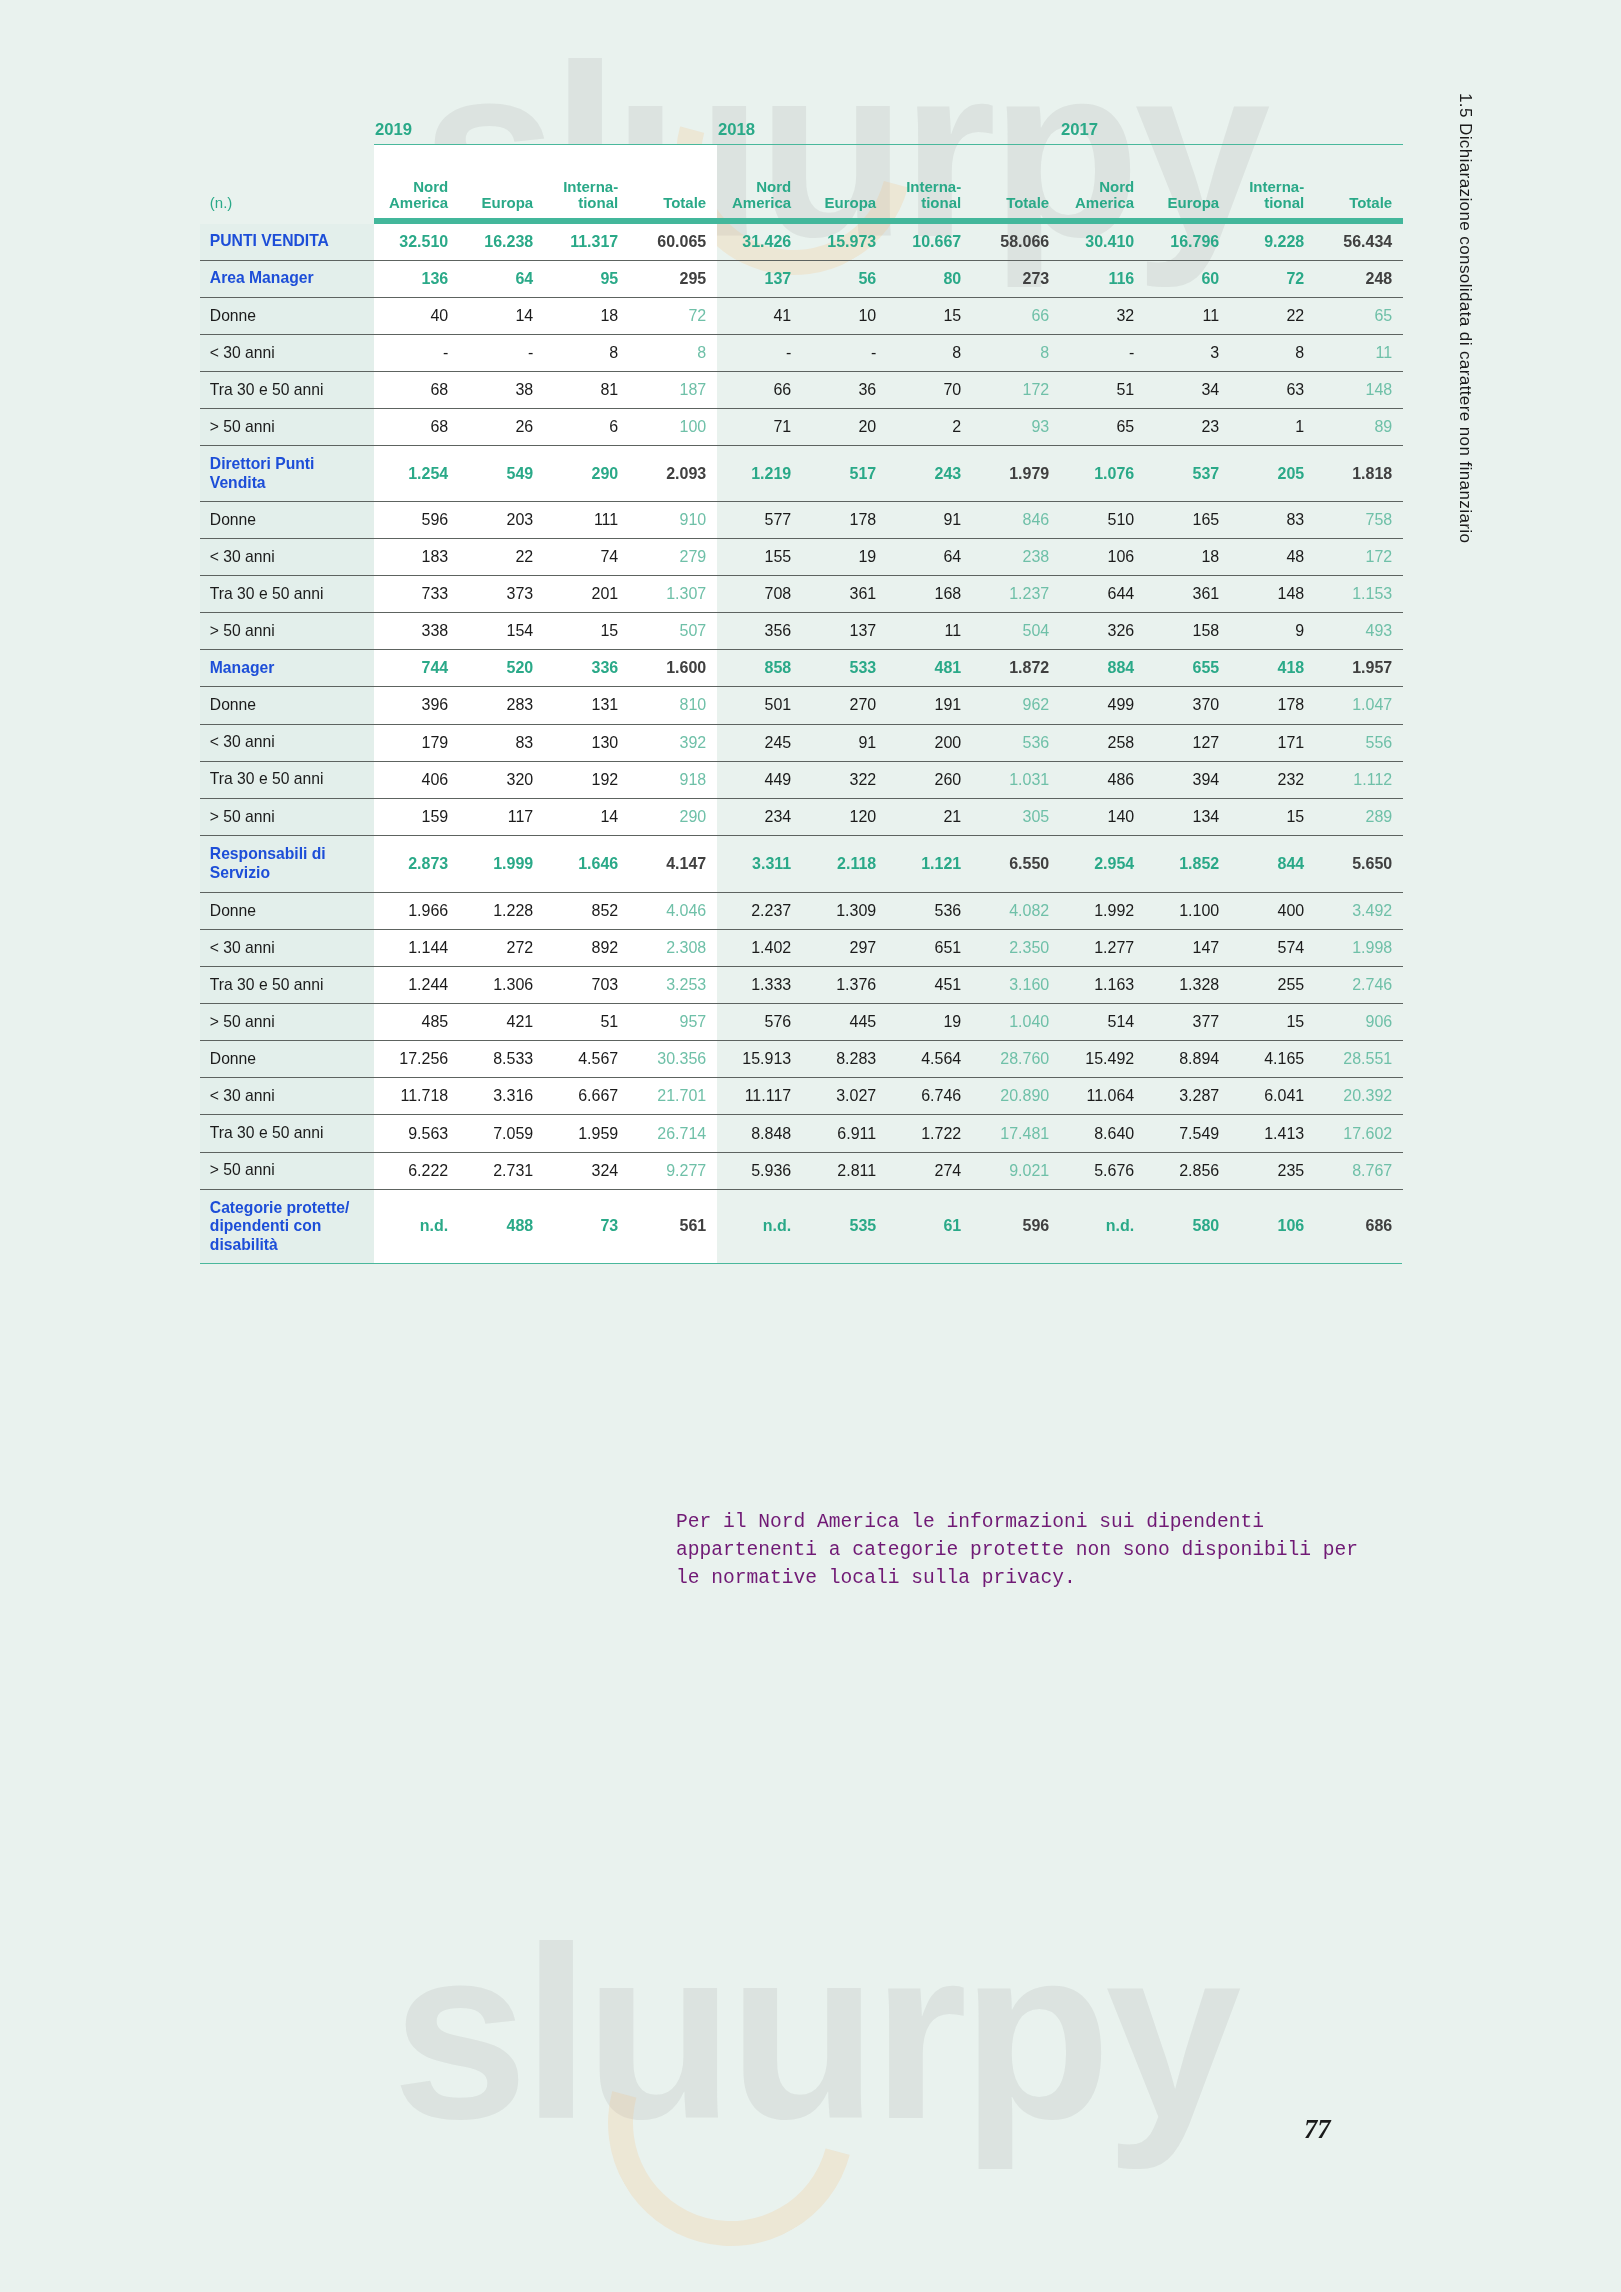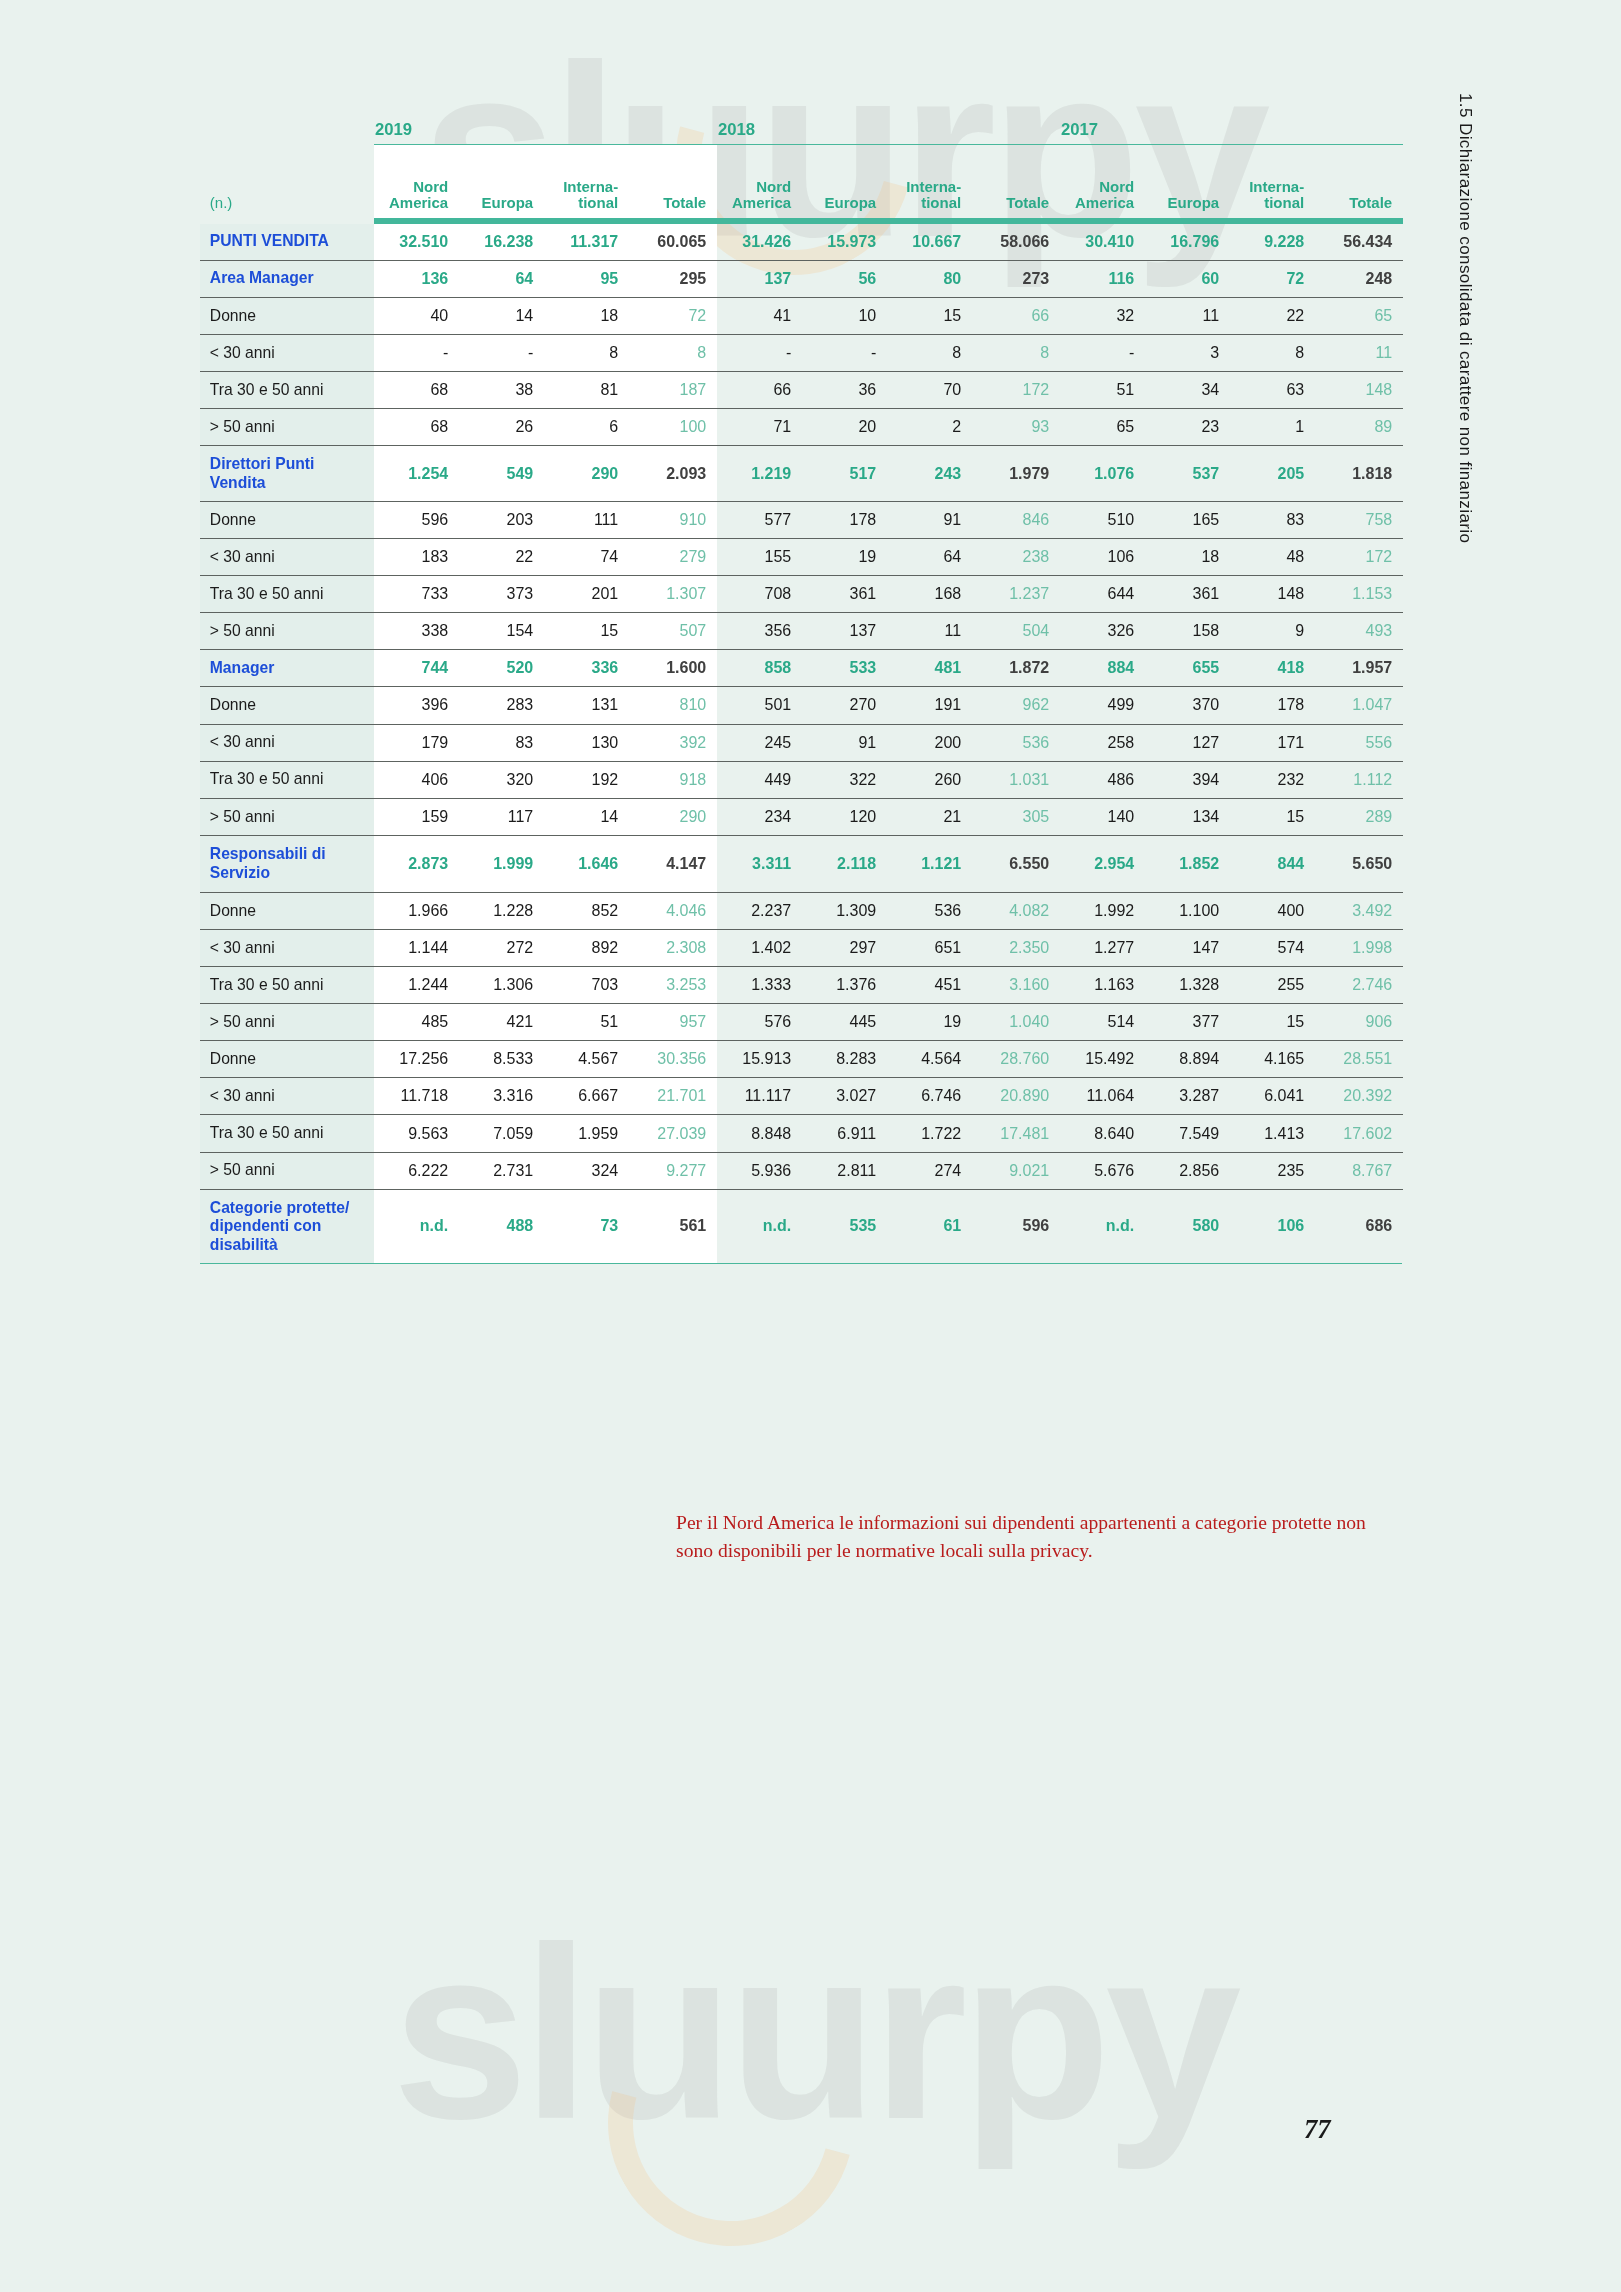--- a/index.html
+++ b/index.html
@@ -171,24 +171,24 @@
     background: #49b89c;
     margin-top: 0px;
   }
 
   
   .footnote {
     position: absolute;
     top: 1509px;
     left: 676px;
     width: 706px;
-    font-family: Liberation Serif, serif;
+    font-family: Liberation Mono, monospace;
     font-size: 19.6px;
     line-height: 1.42;
-    color: #b91c1c;
+    color: #701a75;
   }
 </style>
 </head>
 <body>
 
 <div class="wm wm-top">sluurpy</div>
 <div class="wm wm-bot">sluurpy</div>
 <div class="wm-swirl wm-swirl-a"></div>
 <div class="wm-swirl wm-swirl-b"></div>
 
@@ -589,21 +589,21 @@
           <td>11.064</td>
           <td>3.287</td>
           <td>6.041</td>
           <td class="tot">20.392</td>
         </tr>
         <tr>
           <td class="lbl y2019">Tra 30 e 50 anni</td>
           <td class="y2019">9.563</td>
           <td class="y2019">7.059</td>
           <td class="y2019">1.959</td>
-          <td class="y2019 tot">27.039</td>
+          <td class="y2019 tot">26.714</td>
           <td>8.848</td>
           <td>6.911</td>
           <td>1.722</td>
           <td class="tot">17.481</td>
           <td>8.640</td>
           <td>7.549</td>
           <td>1.413</td>
           <td class="tot">17.602</td>
         </tr>
         <tr>

